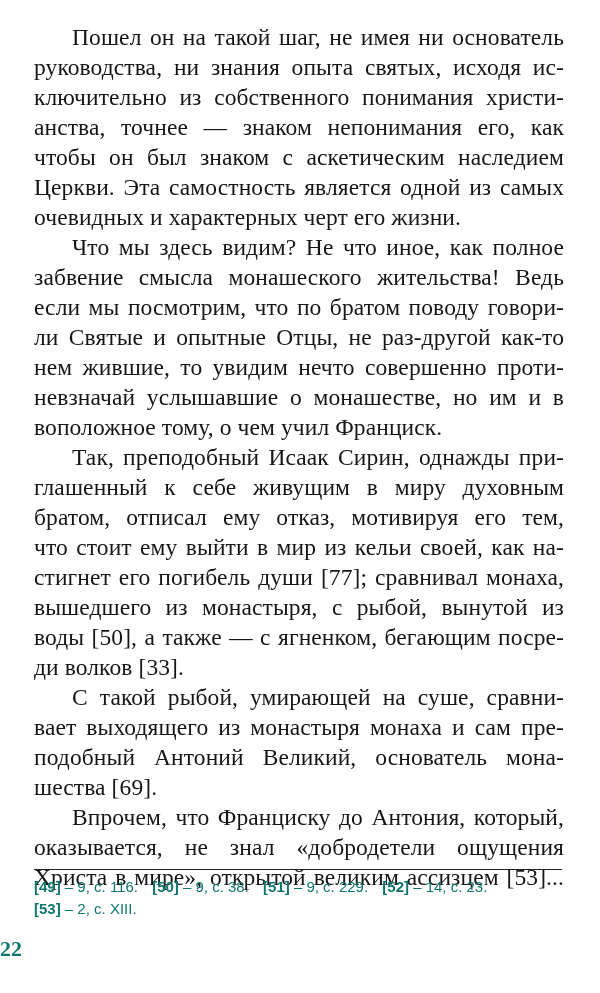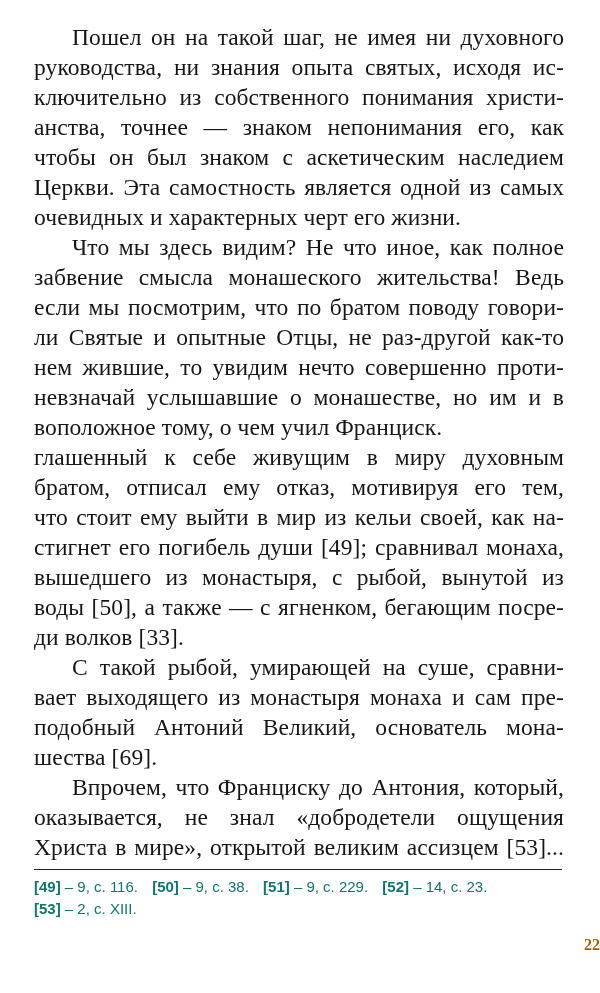--- a/index.html
+++ b/index.html
@@ -21,50 +21,51 @@
       border-top: 1.5px solid #222;
     }
     .notes {
       position: absolute; left: 34px; top: 876px; width: 530px;
       font-family: Liberation Sans, sans-serif;
       font-size: 15px; line-height: 22px; color: #0f766e;
     }
     .note { display: inline; margin-right: 10px; white-space: nowrap; }
     .note b { font-weight: bold; }
     .pagenum {
-      position: absolute; left: 0; width: 600px; top: 936px; text-align: right;
+      position: absolute; left: 0; width: 600px; top: 936px; text-align: left;
       font-family: "Liberation Serif", "DejaVu Serif", serif;
-      font-size: 16px; font-weight: bold; color: #a16207;
+      font-size: 22px; font-weight: bold; color: #0f766e;
     }
   </style>
 </head>
 <body>
 
 <div class="page">
 
-  <div class="line indent">Пошел он на такой шаг, не имея ни духовного</div>
+  <div class="line indent">Пошел он на такой шаг, не имея ни основатель</div>
   <div class="line">руководства, ни знания опыта святых, исходя ис-</div>
   <div class="line">ключительно из собственного понимания христи-</div>
   <div class="line">анства, точнее — знаком непонимания его, как</div>
   <div class="line">чтобы он был знаком с аскетическим наследием</div>
   <div class="line">Церкви. Эта самостность является одной из самых</div>
   <div class="line last">очевидных и характерных черт его жизни.</div>
 
   <div class="line indent">Что мы здесь видим? Не что иное, как полное</div>
   <div class="line">забвение смысла монашеского жительства! Ведь</div>
   <div class="line">если мы посмотрим, что по братом поводу говори-</div>
   <div class="line">ли Святые и опытные Отцы, не раз-другой как-то</div>
   <div class="line">нем жившие, то увидим нечто совершенно проти-</div>
   <div class="line">невзначай услышавшие о монашестве, но им и в</div>
   <div class="line last">воположное тому, о чем учил Франциск.</div>
 
+  <div class="line indent">Так, преподобный Исаак Сирин, однажды при-</div>
   <div class="line">глашенный к себе живущим в миру духовным</div>
   <div class="line">братом, отписал ему отказ, мотивируя его тем,</div>
   <div class="line">что стоит ему выйти в мир из кельи своей, как на-</div>
-  <div class="line">стигнет его погибель души [49]; сравнивал монаха,</div>
+  <div class="line">стигнет его погибель души [77]; сравнивал монаха,</div>
   <div class="line">вышедшего из монастыря, с рыбой, вынутой из</div>
   <div class="line">воды [50], а также — с ягненком, бегающим посре-</div>
   <div class="line last">ди волков [33].</div>
 
   <div class="line indent">С такой рыбой, умирающей на суше, сравни-</div>
   <div class="line">вает выходящего из монастыря монаха и сам пре-</div>
   <div class="line">подобный Антоний Великий, основатель мона-</div>
   <div class="line last">шества [69].</div>
 
   <div class="line indent">Впрочем, что Франциску до Антония, который,</div>

